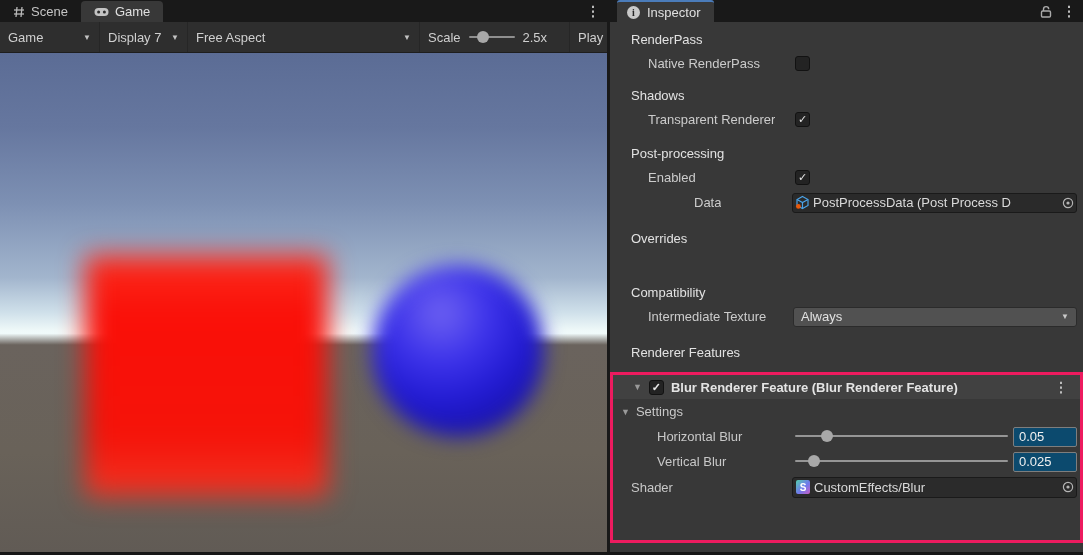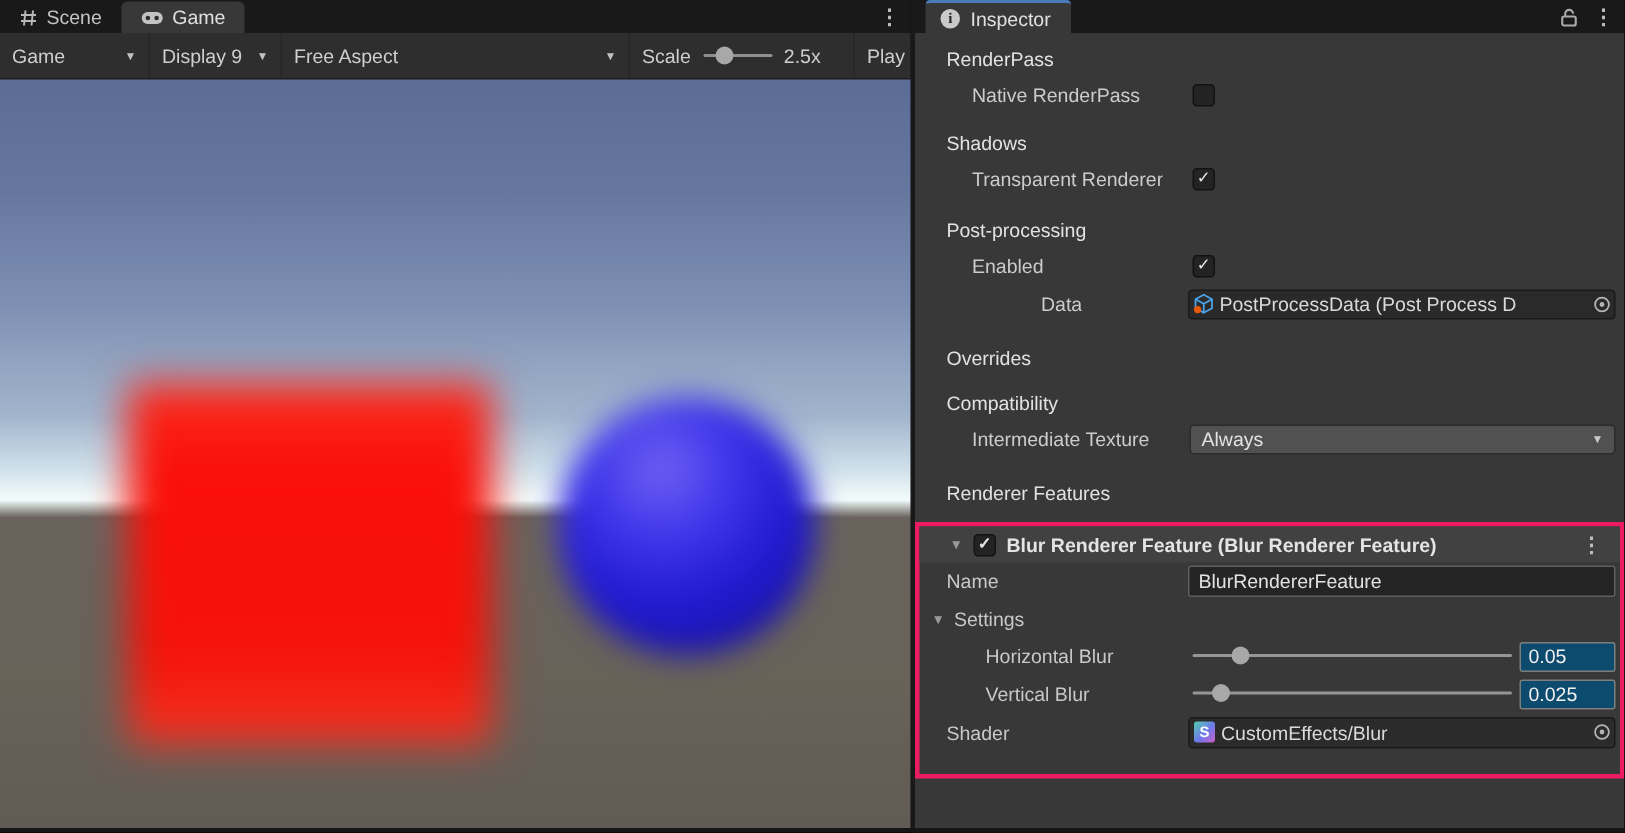--- a/index.html
+++ b/index.html
@@ -4,21 +4,21 @@
 <style>
   * { margin:0; padding:0; box-sizing:border-box; }
   body { background:#111; }
   .app {
     position:relative; width:1083px; height:555px; overflow:hidden;
     background:#191919; font-family:"Liberation Sans", sans-serif;
     font-size:13px; color:#c8c8c8; user-select:none;
   }
 
   
-  .game-panel { position:absolute; left:0; top:0; width:607px; height:555px; background:#000000; }
+  .game-panel { position:absolute; left:0; top:0; width:607px; height:555px; background:#737373; }
   .tabbar { position:relative; height:22px; background:#191919; display:flex; align-items:flex-end; }
   .tab { height:21px; display:flex; align-items:center; gap:6px; padding:0 13px;
          color:#c4c4c4; border-top-left-radius:4px; border-top-right-radius:4px; cursor:default; }
   .tab.active { background:#383838; color:#e0e0e0; }
   .tab-kebab { position:absolute; right:7px; top:1px; color:#bdbdbd; font-size:14px; font-weight:bold; line-height:20px; }
 
   .toolbar { position:absolute; top:22px; left:0; width:607px; height:31px; background:#2e2e2e;
              border-bottom:1px solid #1e1e1e; display:flex; align-items:center; color:#cfcfcf; overflow:hidden; }
   .tb-seg { height:100%; display:flex; align-items:center; border-right:1px solid #262626; padding:0 8px; }
   .tb-drop { justify-content:space-between; }
@@ -138,21 +138,21 @@
       </div>
       <div class="tab-kebab">⋮</div>
     </div>
 
     <div class="toolbar">
       <div class="tb-seg tb-drop tb-game">
         <span>Game</span>
         <span class="tb-arrow">▼</span>
       </div>
       <div class="tb-seg tb-drop tb-display">
-        <span>Display 9</span>
+        <span>Display 7</span>
         <span class="tb-arrow">▼</span>
       </div>
       <div class="tb-seg tb-drop tb-aspect">
         <span>Free Aspect</span>
         <span class="tb-arrow">▼</span>
       </div>
       <div class="tb-seg tb-scale">
         <span>Scale</span>
         <span class="scale-slider">
           <span class="scale-track"></span>
@@ -226,45 +226,41 @@
             <svg width="12" height="12" viewBox="0 0 12 12">
               <circle cx="6" cy="6" r="4.6" fill="none" stroke="#b4b4b4" stroke-width="1.2"></circle>
               <circle cx="6" cy="6" r="1.6" fill="#b4b4b4"></circle>
             </svg>
           </span>
         </span>
       </div>
 
       <div class="h-row" style="margin-top:13px">Overrides</div>
 
-      <div class="h-row" style="margin-top:8px">Compatibility</div>
+      <div class="h-row" style="margin-top:32px">Compatibility</div>
       <div class="f-row f-row25">
         <span class="f-label">Intermediate Texture</span>
         <span class="dropdown">
           <span>Always</span>
           <span class="dd-arrow">▼</span>
         </span>
       </div>
 
       <div class="h-row" style="margin-top:13px">Renderer Features</div>
 
       <div class="blur-box">
         <div class="blur-header">
           <span class="foldout">▼</span>
           <span class="checkbox">
               <span>✓</span>
             </span>
           <span>Blur Renderer Feature (Blur Renderer Feature)</span>
           <span class="kebab">⋮</span>
         </div>
 
-        <div class="b-row">
-          <span>Name</span>
-          <span class="text-field">BlurRendererFeature</span>
-        </div>
 
         <div class="b-row" style="padding-left:8px">
           <span class="foldout" style="margin-right:6px">▼</span>
           <span>Settings</span>
         </div>
 
         <div class="b-row b-ind">
           <span>Horizontal Blur</span>
           <span class="slider">
             <span class="track"></span>

